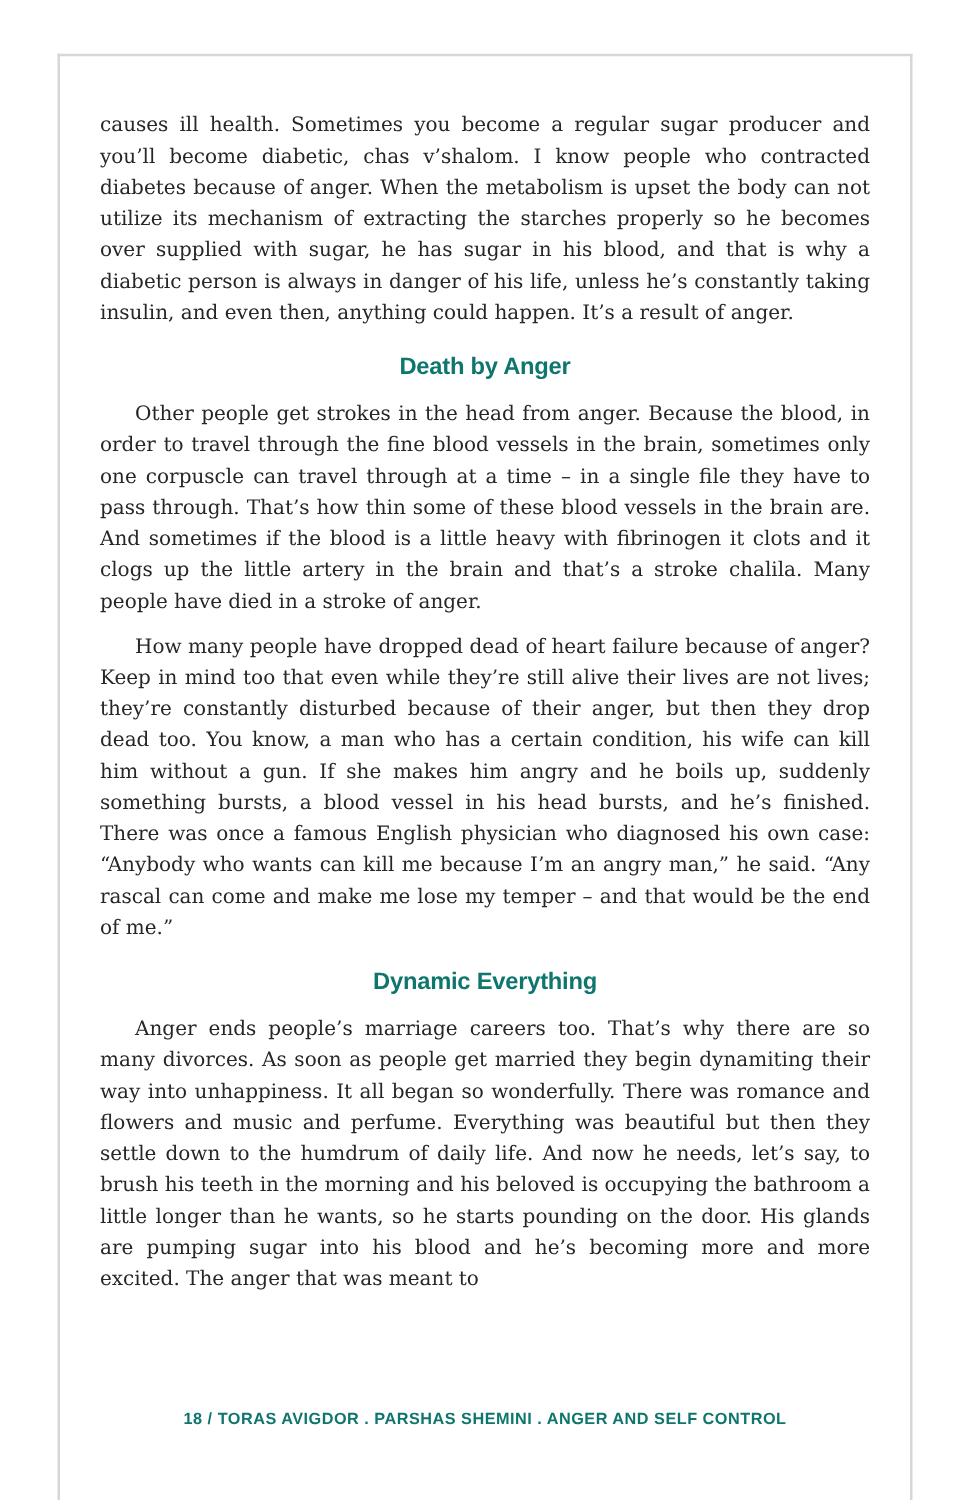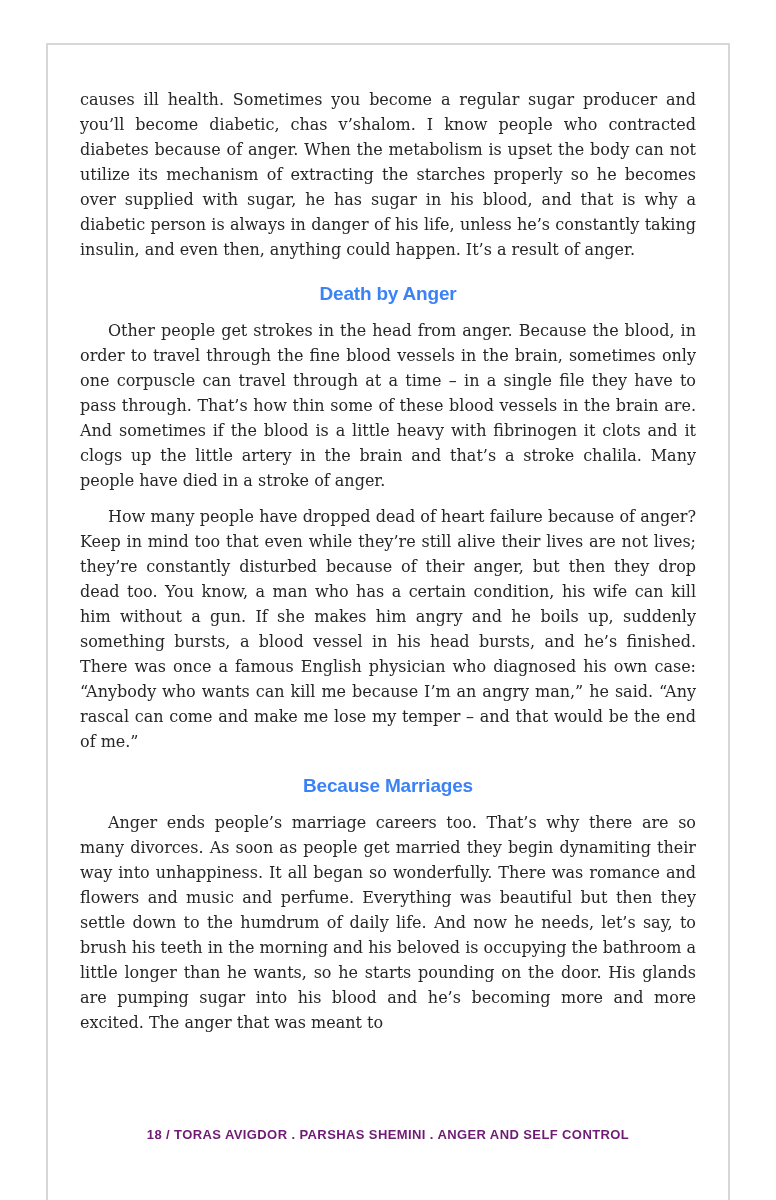--- a/index.html
+++ b/index.html
@@ -44,46 +44,46 @@
   }
   .italic {
   }
   h2.section-heading {
     font-family: "Liberation Sans", sans-serif;
     font-weight: 700;
     font-size: 19px;
     line-height: 24px;
     letter-spacing: -0.2px;
     text-align: center;
-    color: #3b82f6;
+    color: #0f766e;
     margin: 20px 0 12px 0;
   }
   .page-footer {
     position: absolute;
     left: 0;
     right: 0;
     top: 1078px;
     padding: 4px 0 6px 0;
     background: #ffffff;
     text-align: center;
     font-family: "Liberation Sans", sans-serif;
     font-weight: 700;
     font-size: 13px;
     letter-spacing: 0.4px;
-    color: #701a75;
+    color: #0f766e;
   }
 </style>
 </head>
 <body>
 
 <div class="page-frame">
   <div class="page-body">
       <p class="para"><span>causes ill health. Sometimes you become a regular sugar producer and you’ll become diabetic, </span><span class="italic">chas v’shalom.</span><span> I know people who contracted diabetes because of anger. When the metabolism is upset the body can not utilize its mechanism of extracting the starches properly so he becomes over supplied with sugar, he has sugar in his blood, and that is why a diabetic person is always in danger of his life, unless he’s constantly taking insulin, and even then, anything could happen. It’s a result of anger.</span></p>
       <h2 class="section-heading">Death by Anger</h2>
       <p class="para indent"><span>Other people get strokes in the head from anger. Because the blood, in order to travel through the fine blood vessels in the brain, sometimes only one corpuscle can travel through at a time – in a single file they have to pass through. That’s how thin some of these blood vessels in the brain are. And sometimes if the blood is a little heavy with fibrinogen it clots and it clogs up the little artery in the brain and that’s a stroke </span><span class="italic">chalila.</span><span> Many people have died in a stroke of anger.</span></p>
       <p class="para indent"><span>How many people have dropped dead of heart failure because of anger? Keep in mind too that even while they’re still alive their lives are not lives; they’re constantly disturbed because of their anger, but then they drop dead too. You know, a man who has a certain condition, his wife can kill him without a gun. If she makes him angry and he boils up, suddenly something bursts, a blood vessel in his head bursts, and he’s finished. There was once a famous English physician who diagnosed his own case: “Anybody who wants can kill me because I’m an angry man,” he said. “Any rascal can come and make me lose my temper – and that would be the end of me.”</span></p>
-      <h2 class="section-heading">Because Marriages</h2>
+      <h2 class="section-heading">Dynamic Everything</h2>
       <p class="para indent"><span>Anger ends people’s marriage careers too. That’s why there are so many divorces. As soon as people get married they begin dynamiting their way into unhappiness. It all began so wonderfully. There was romance and flowers and music and perfume. Everything was beautiful but then they settle down to the humdrum of daily life. And now he needs, let’s say, to brush his teeth in the morning and his beloved is occupying the bathroom a little longer than he wants, so he starts pounding on the door. His glands are pumping sugar into his blood and he’s becoming more and more excited. The anger that was meant to</span></p>
     </div>
   <div class="page-footer">
     <span>18 / TORAS AVIGDOR . PARSHAS SHEMINI . ANGER AND SELF CONTROL</span>
   </div>
 </div>
 
 </body></html>

